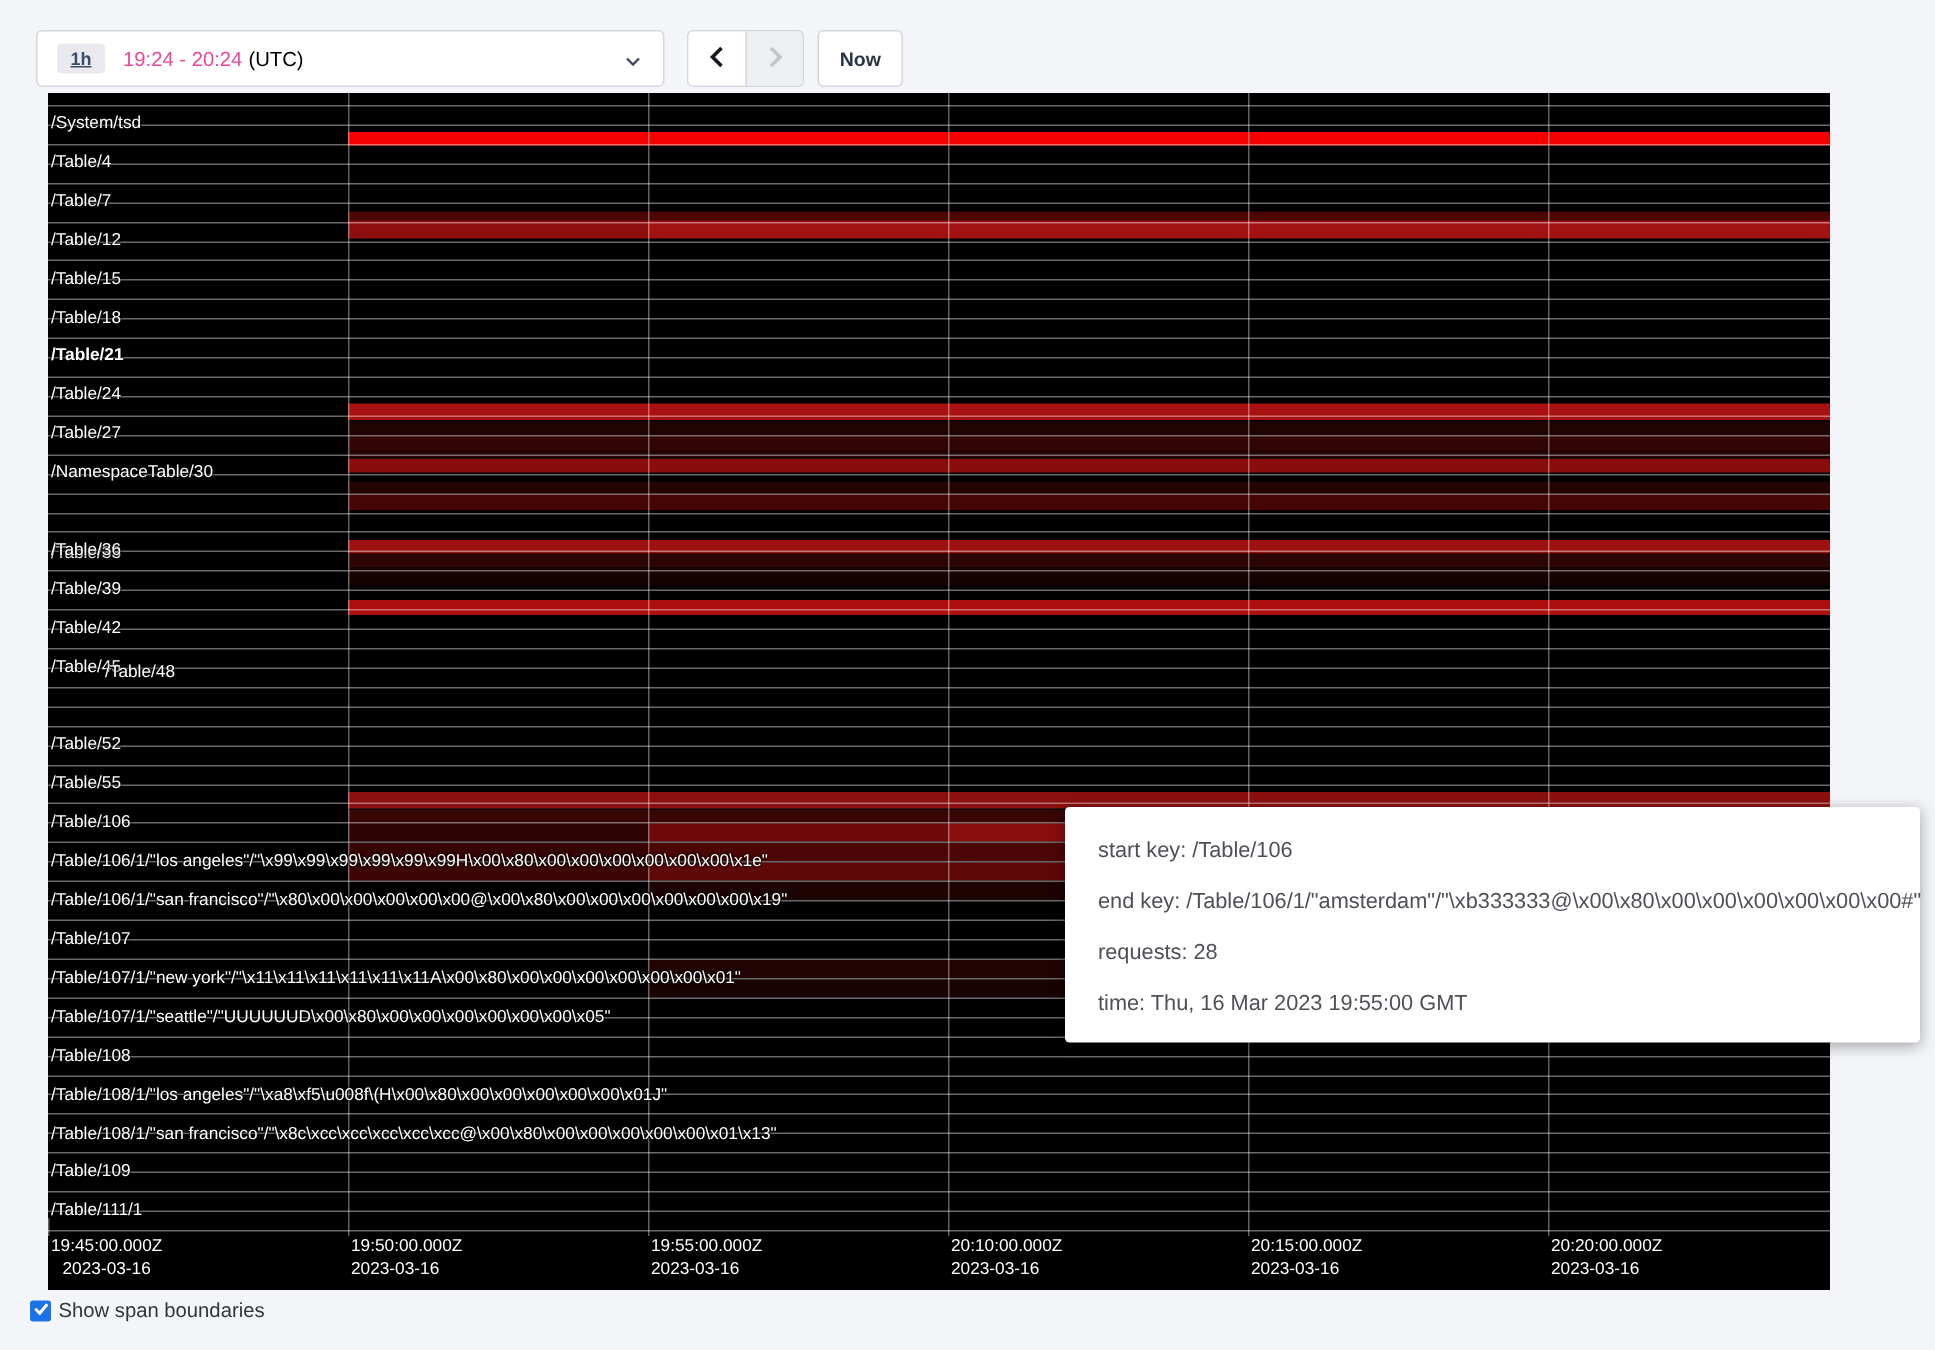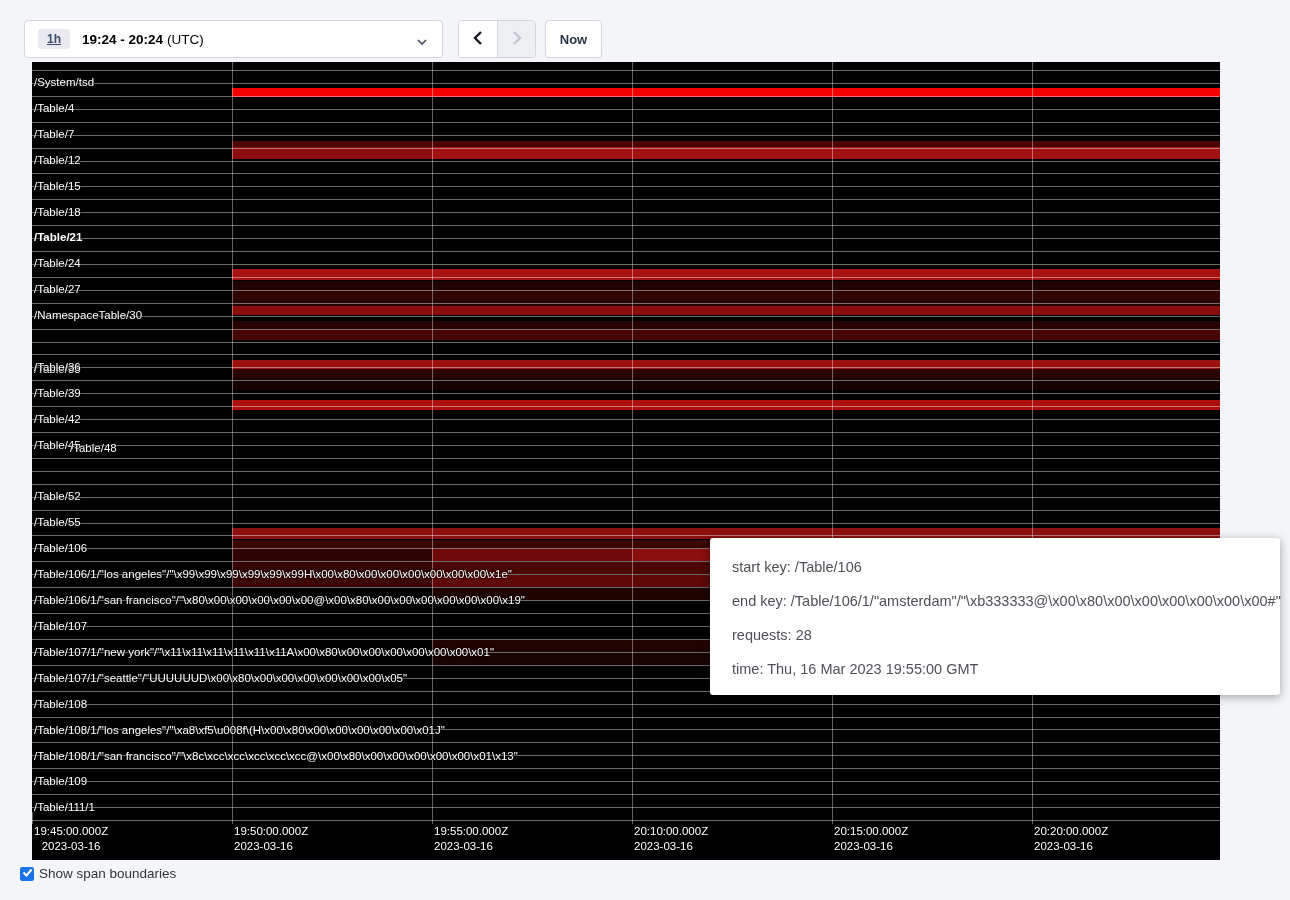--- a/index.html
+++ b/index.html
@@ -11,21 +11,21 @@
   
   .time-picker{
     position:absolute;left:24px;top:20px;width:419px;height:38px;
     background:#fff;border:1px solid #d4d6dd;border-radius:4px;
     display:flex;align-items:center;box-sizing:border-box;cursor:pointer;
   }
   .range-badge{
     background:#e8eaf0;border-radius:3px;font-weight:bold;font-size:12px;
     color:#3c4d68;padding:4px 9px;margin:0 12px 0 13px;line-height:12px;text-decoration:underline;
   }
-  .range-label{font-weight:bold;font-size:13.5px;color:#000000}
+  .range-label{font-weight:normal;font-size:13.5px;color:#ec4899}
   .range-suffix{color:#000000;font-size:13.5px;margin-left:4px;font-weight:normal}
   .picker-chevron{position:absolute;right:14px;top:13px}
   .nav-group{
     position:absolute;left:458px;top:20px;width:78px;height:38px;
     border:1px solid #d4d6dd;border-radius:4px;background:#fff;
     display:flex;box-sizing:border-box;overflow:hidden;
   }
   .nav-group button{
     width:50%;height:100%;border:none;margin:0;padding:0;background:#fff;
     display:flex;align-items:center;justify-content:center;cursor:pointer;

